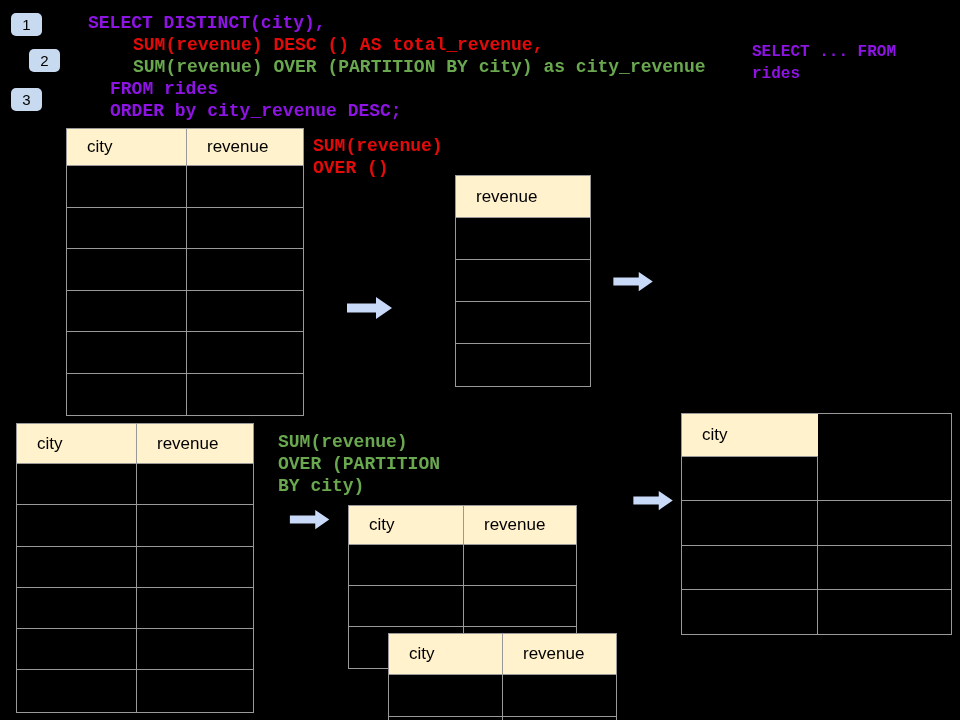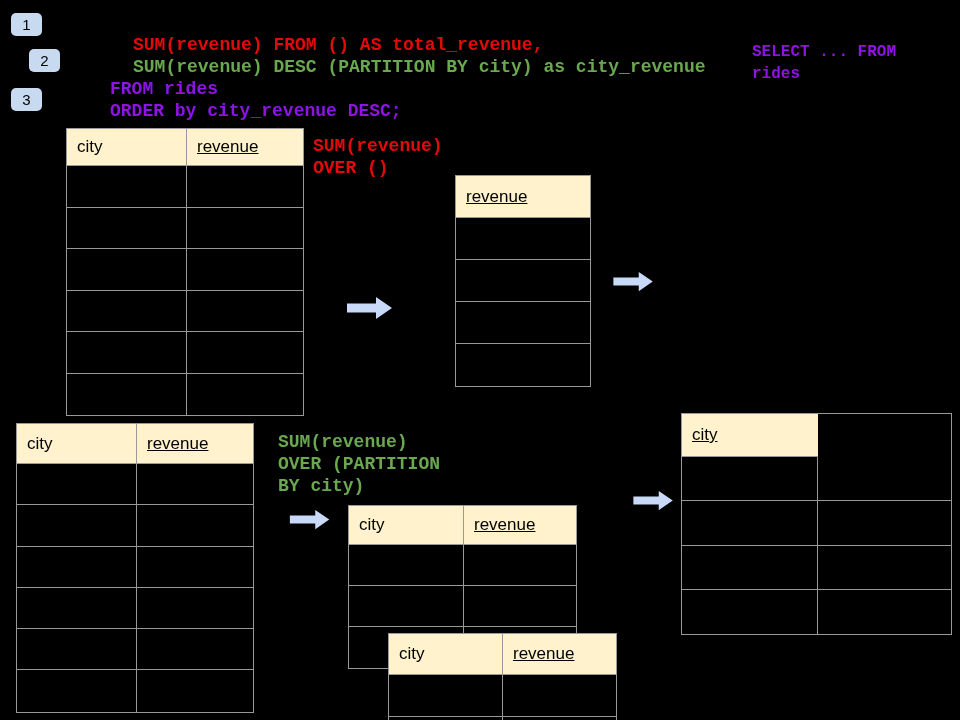--- a/index.html
+++ b/index.html
@@ -23,43 +23,44 @@
   }
   
   .tbl{
     position:absolute;box-sizing:border-box;border:1px solid #999;background:#000;
   }
   .thead,.trow{display:grid;grid-template-columns:var(--cols);}
   .thead{height:var(--hh);}
   .trow{height:var(--rh);}
   .th{
     background:#FFF2CC;color:#000;font-size:17px;display:flex;align-items:center;
-    padding-left:10px;box-sizing:border-box;
+    padding-left:20px;box-sizing:border-box;
     border-right:1px solid #999;border-bottom:1px solid #999;
   }
   .td{
     box-sizing:border-box;border-right:1px solid #999;border-bottom:1px solid #999;
   }
-  .th:last-child,.td:last-child{border-right:none;text-decoration:underline;}
+  .th:last-child,.td:last-child{border-right:none;}
   .trow:last-child .td{border-bottom:none;}
   
   .arrow{position:absolute;}
   .arrow svg{display:block;width:100%;height:100%;}
 </style>
 </head>
 <body>
 
 <div class="canvas">
 
   <div class="badge" style="left:11px;top:13px;">1</div>
   <div class="badge" style="left:29px;top:49px;">2</div>
   <div class="badge" style="left:11px;top:88px;">3</div>
 
-  <div class="code c-red" style="left:133px;top:34px;">SUM(revenue) FROM () AS total_revenue,</div>
-  <div class="code c-green" style="left:133px;top:56px;">SUM(revenue) DESC (PARTITION BY city) as city_revenue</div>
+  <div class="code c-purple" style="left:88px;top:12px;">SELECT DISTINCT(city),</div>
+  <div class="code c-red" style="left:133px;top:34px;">SUM(revenue) DESC () AS total_revenue,</div>
+  <div class="code c-green" style="left:133px;top:56px;">SUM(revenue) OVER (PARTITION BY city) as city_revenue</div>
   <div class="code c-purple" style="left:110px;top:78px;text-align:right;">FROM rides</div>
   <div class="code c-purple" style="left:110px;top:100px;">ORDER by city_revenue DESC;</div>
 
   <div class="code small c-purple" style="left:752px;top:41px;">SELECT ... FROM
 rides</div>
 
   <div class="code c-red" style="left:313px;top:135px;">SUM(revenue)
 OVER ()</div>
 
   <div class="code c-green" style="left:278px;top:431px;">SUM(revenue)

